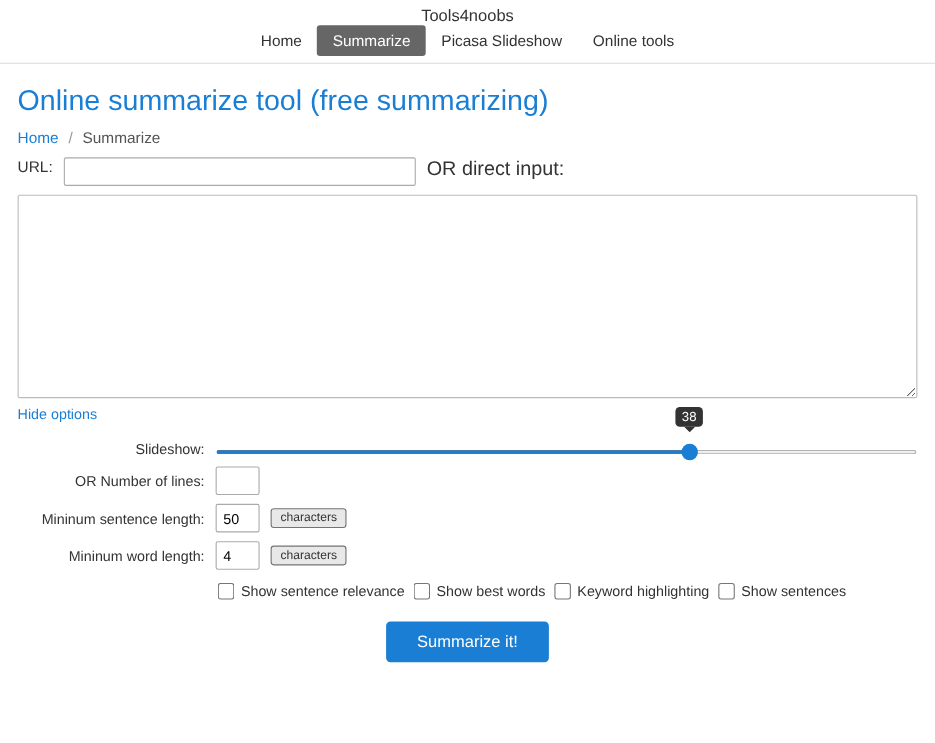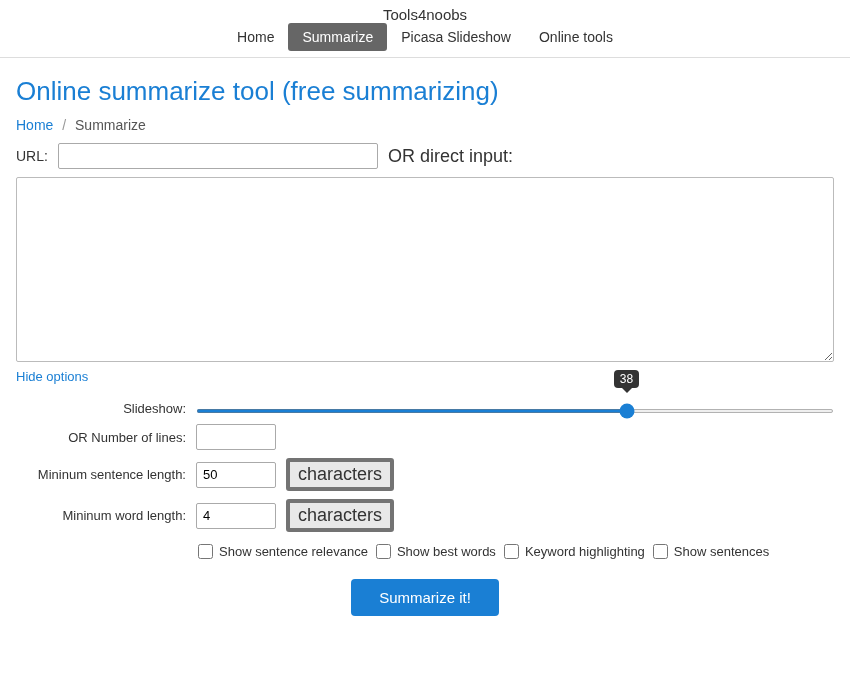--- a/index.html
+++ b/index.html
@@ -63,21 +63,21 @@
     }
 
     
     .main-content {
       padding: 0 16px 20px 16px;
     }
 
     
     .url-row {
       display: flex;
-      align-items: center;
+      align-items: flex-start;
       margin-bottom: 8px;
       gap: 10px;
     }
     .url-label {
       font-size: 14px;
       color: #333;
       min-width: 30px;
     }
     .url-input {
       flex: 0 0 320px;
@@ -164,36 +164,36 @@
       bottom: -5px;
       left: 50%;
       transform: translateX(-50%);
       border-width: 5px 5px 0 5px;
       border-style: solid;
       border-color: #333 transparent transparent transparent;
     }
 
     
     .num-input {
-      width: 80px;
+      width: 40px;
       height: 26px;
       border: 1px solid #aaa;
       border-radius: 2px;
       padding: 2px 6px;
       font-size: 13px;
     }
 
     
     .char-badge {
       display: inline-block;
       background: #e8e8e8;
-      border: 4px solid #737373;
+      border: 1px solid #737373;
       border-radius: 3px;
       padding: 2px 8px;
-      font-size: 18px;
+      font-size: 11px;
       color: #333;
     }
 
     
     .checkbox-group {
       display: flex;
       flex-direction: row;
       gap: 8px;
       margin-left: 182px;
       margin-top: 4px;

